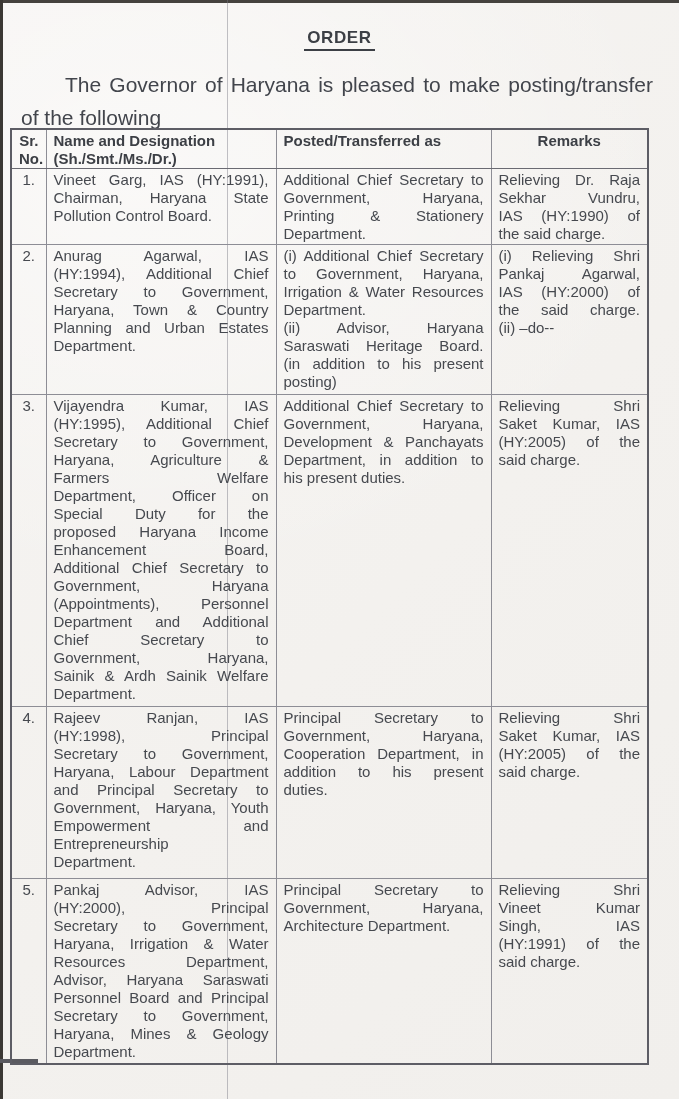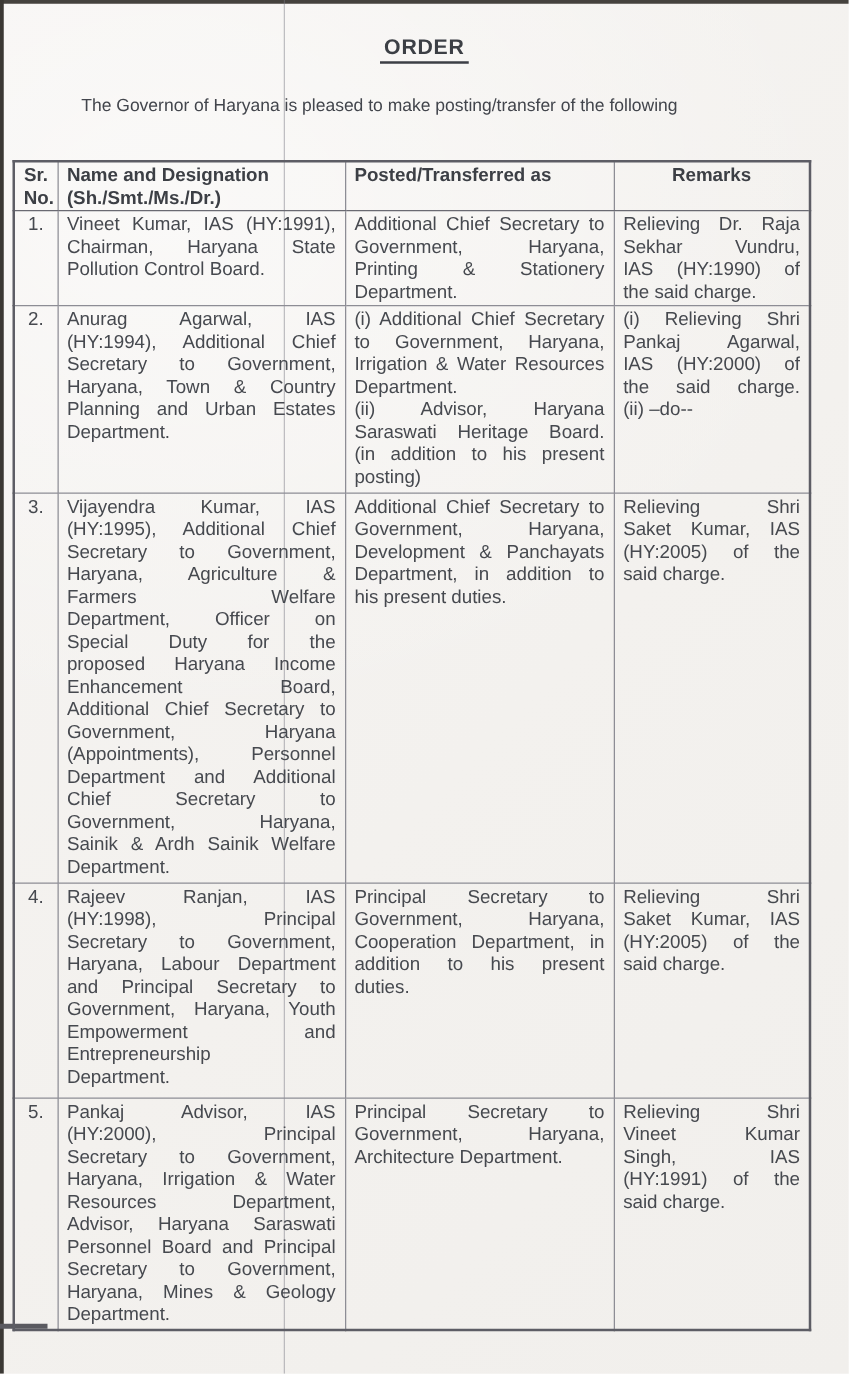--- a/index.html
+++ b/index.html
@@ -25,21 +25,21 @@
   .title {
     display:inline-block;
     font-size:17px; font-weight:bold; letter-spacing:0.6px;
     color:#3c3f45;
     border-bottom:2px solid #3c3f45;
     padding:0 3px 1px 3px;
   }
 
   
   .intro { position:absolute; left:21px; top:68px; width:632px;
-           font-size:14px; line-height:33px; color:#42454c; }
+           font-size:21px; line-height:33px; color:#42454c; }
   .intro .ln { text-align:justify; text-align-last:justify; }
   .intro .ln:first-child { text-indent:44px; }
   .intro .ln:last-child { text-align-last:left; }
 
   
   table.order {
     position:absolute; left:10px; top:128px;
     width:637px; table-layout:fixed;
     border-collapse:collapse;
     font-size:15px; line-height:18px; color:#46494f;
@@ -100,21 +100,21 @@
       <th>
             <div class="ln">Name and Designation</div>
             <div class="ln">(Sh./Smt./Ms./Dr.)</div>
           </th>
       <th>Posted/Transferred as</th>
       <th class="c-remarks">Remarks</th>
     </tr>
     <tr class="r0">
       <td class="c-sr">1.</td>
       <td>
-            <div class="ln">Vineet Kumar, IAS (HY:1991),</div>
+            <div class="ln">Vineet Garg, IAS (HY:1991),</div>
             <div class="ln">Chairman, Haryana State</div>
             <div class="ln">Pollution Control Board.</div>
           </td>
       <td>
             <div class="ln">Additional Chief Secretary to</div>
             <div class="ln">Government, Haryana,</div>
             <div class="ln">Printing &amp; Stationery</div>
             <div class="ln">Department.</div>
           </td>
       <td>

